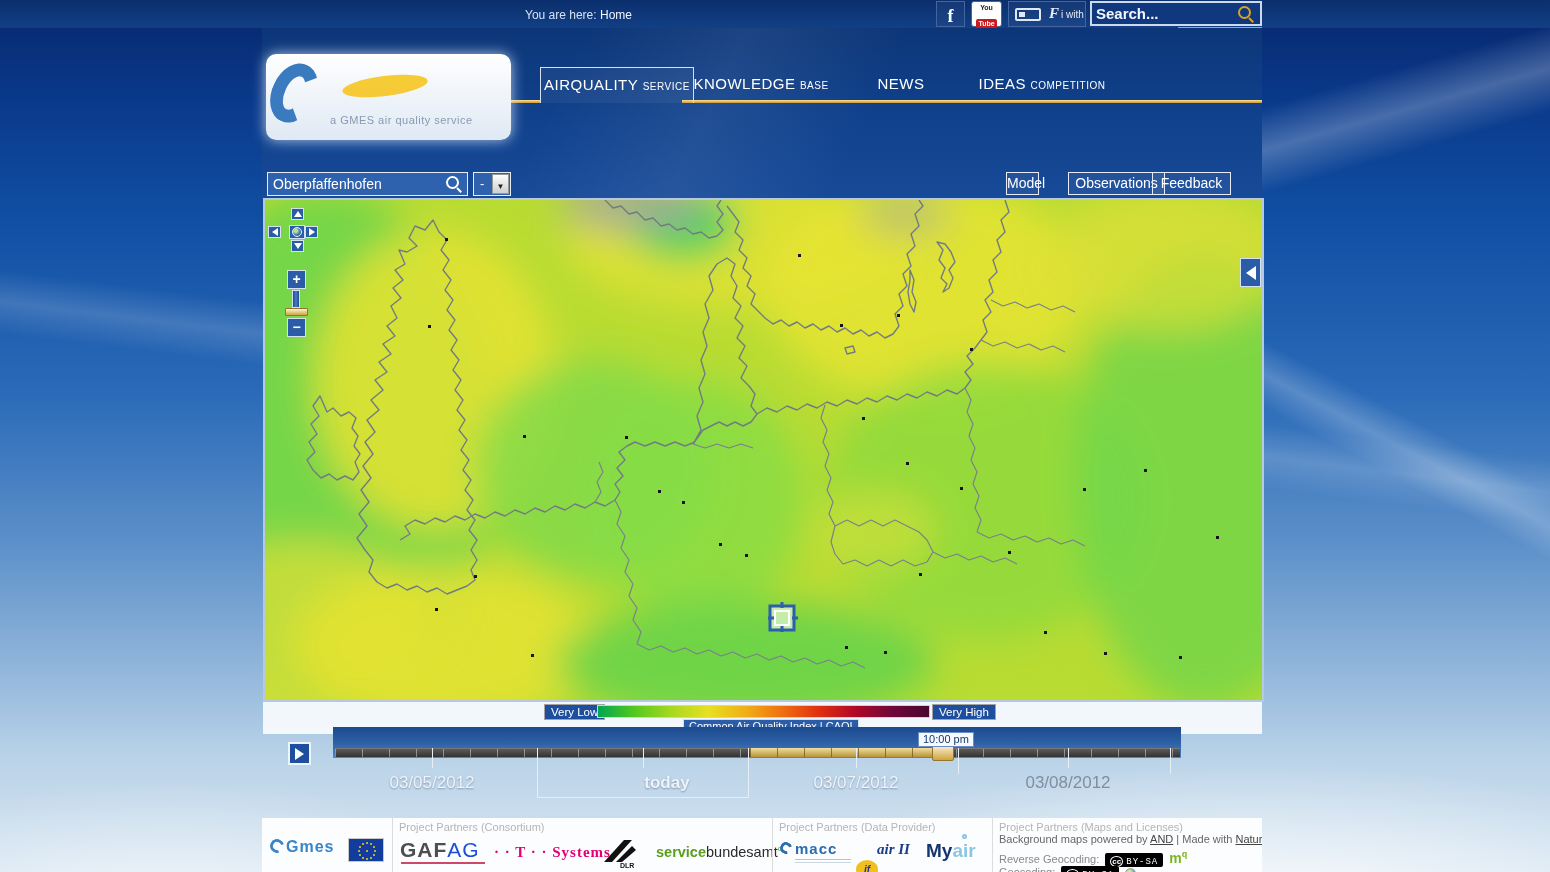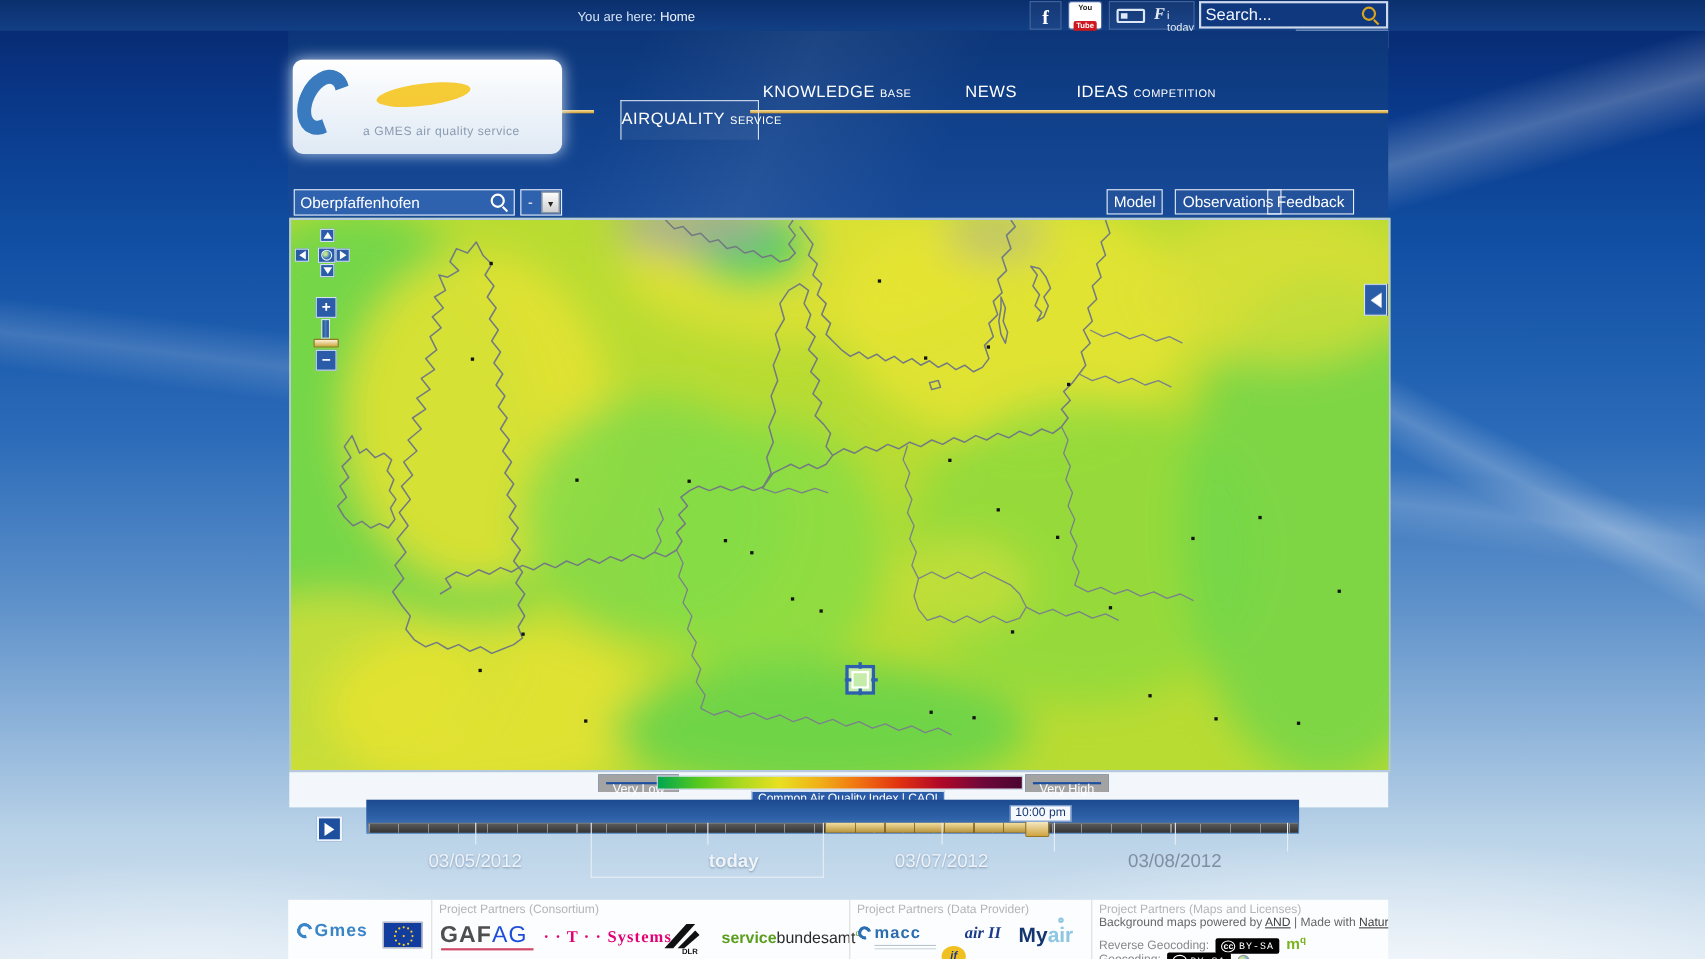--- a/index.html
+++ b/index.html
@@ -31,21 +31,21 @@
   .yt .you { display:block; font-size:7px; font-weight:bold; color:#222; line-height:8px; }
   .yt .tube { display:inline-block; font-size:7px; font-weight:bold; color:#fff; background:#cc181e; border-radius:2px; padding:0 2px; line-height:10px; }
   .like { left:1008px; width:78px; color:#e4ecf8; }
   .flagicon { position:absolute; left:6px; top:6px; width:26px; height:13px; border:2px solid #dfe8f5; border-radius:2px; }
   .flagicon i { position:absolute; left:2px; top:2px; width:6px; height:5px; background:#dfe8f5; }
   .like .f { position:absolute; left:40px; top:3px; font-family:"Liberation Serif",serif; font-style:italic; font-weight:bold; font-size:15px; }
   .like .ilike { position:absolute; left:52px; top:7px; font-size:10px; }
   .searchbox { position:absolute; left:1090px; top:1px; width:172px; height:25px;
         background:#10387e; border:2px solid #cdd9ec; }
   .searchbox input { position:absolute; left:4px; top:1px; width:135px; height:18px; background:transparent; border:none; outline:none;
-        color:#fff; font-weight:normal; font-size:15px; font-family:"Liberation Sans",sans-serif; }
+        color:#fff; font-weight:bold; font-size:15px; font-family:"Liberation Sans",sans-serif; }
   .searchbox input::placeholder { color:#f2f6fc; opacity:1; }
   .mag { position:absolute; display:inline-block; width:16px; height:16px; }
   .mag::before { content:""; position:absolute; left:0; top:0; width:9px; height:9px; border:2px solid currentColor; border-radius:50%; }
   .mag::after { content:""; position:absolute; left:11px; top:11px; width:6px; height:2px; background:currentColor; transform:rotate(45deg); transform-origin:left center; }
   .searchbox .mag { right:6px; left:auto; top:3px; color:#d8a41e; }
   .loginbtn { position:absolute; left:1178px; top:27px; width:84px; height:17px; background:#35609f;
         border:1px solid #8aa6d0; color:#e8f0fa; font-size:11px; text-align:center; line-height:15px; }
 
   
   .band { position:absolute; left:262px; top:28px; width:1000px; height:172px;
@@ -64,35 +64,35 @@
   .logotext .p1,.logotext .p3 { color:#1e4f9e; }
   .logotext .p2 { position:relative; color:#2e7bc0; z-index:1; }
   .airswoosh { position:absolute; left:76px; top:22px; width:86px; height:20px; background:#f5c520; border-radius:50%;
         transform:rotate(-7deg); opacity:.9; }
   .logosub { position:absolute; left:64px; top:60px; font-size:11px; color:#8a9ab2; letter-spacing:.5px; }
 
   .tab { position:absolute; top:67px; height:36px; color:#fff; text-align:center; line-height:34px; white-space:nowrap; }
   .tab .main { font-size:15px; letter-spacing:.5px; }
   .tab .sub { font-size:10px; letter-spacing:.5px; }
   .tab.active { border:1px solid #d4dff0; border-bottom:none; background:rgba(255,255,255,.05); }
-  .t1 { left:564px; width:126px;margin-top:24px; } .t2 { left:688px; width:146px; } .t3 { left:858px; width:86px; } .t4 { left:964px; width:156px; }
+  .t1 { left:540px; width:154px; } .t2 { left:688px; width:146px; } .t3 { left:858px; width:86px; } .t4 { left:964px; width:156px; }
 
   
   .locbox { position:absolute; left:267px; top:172px; width:201px; height:24px; background:#2f62ae; border:1px solid #e6edf8; }
   .locbox input { position:absolute; left:5px; top:2px; width:165px; height:18px; background:transparent; border:none; outline:none;
         color:#fff; font-size:14px; font-family:"Liberation Sans",sans-serif; }
   .locbox .mag { right:5px; left:auto; top:3px; color:#fff; }
   .layersel { position:absolute; left:473px; top:172px; width:38px; height:24px; background:#2f62ae; border:1px solid #e6edf8; }
   .layerval { position:absolute; left:6px; top:3px; color:#fff; font-size:13px; }
   .layerbtn { position:absolute; right:1px; top:1px; width:17px; height:20px; background:linear-gradient(180deg,#fdfdfd,#cfcfcf);
         border:1px solid #999; text-align:center; }
   .layerarrow { font-size:8px; color:#222; line-height:20px; }
   .mapbtn { position:absolute; top:172px; height:23px; background:rgba(255,255,255,.06); border:1px solid #e6edf8;
         color:#fff; font-size:14px; text-align:center; line-height:21px; }
-  .b-model { left:1006px; width:51px; } .b-obs { left:1068px; width:97px; } .b-feed { left:1152px; width:79px; }
+  .b-model { left:1006px; width:33px; } .b-obs { left:1068px; width:97px; } .b-feed { left:1152px; width:79px; }
 
   
   .mapframe { position:absolute; left:263px; top:198px; width:1001px; height:504px; border:2px solid #b6c9e0; background:#b9dc33; }
   .mapframe svg { display:block; }
   .panbtn { position:absolute; background:#2a5ca8; border:1px solid #d5e2f2; display:flex; align-items:center; justify-content:center; }
   .tri { width:0; height:0; }
   .tri-up { border-left:4px solid transparent; border-right:4px solid transparent; border-bottom:6px solid #fff; }
   .tri-down { border-left:4px solid transparent; border-right:4px solid transparent; border-top:6px solid #fff; }
   .tri-left { border-top:4px solid transparent; border-bottom:4px solid transparent; border-right:6px solid #fff; }
   .tri-right { border-top:4px solid transparent; border-bottom:4px solid transparent; border-left:6px solid #fff; }
@@ -100,21 +100,21 @@
         background:radial-gradient(circle at 35% 35%,#bfe08a 20%,#3a7bc0 55%,#1a4a8e); border:1px solid #eaf2fc; }
   .zbtn { position:absolute; background:#2a5ca8; border:1px solid #d5e2f2; color:#fff; font-weight:bold;
         text-align:center; font-size:14px; line-height:16px; }
   .ztrack { position:absolute; width:8px; background:linear-gradient(90deg,#1d4a90,#4a7cc0,#1d4a90); border:1px solid #d5e2f2; }
   .zhandle { position:absolute; background:linear-gradient(180deg,#fbf3d8,#cfa43e); border:1px solid #93762a; border-radius:1px; }
   .collapse { position:absolute; background:#2a5ca8; border:1px solid #d5e2f2; display:flex; align-items:center; justify-content:center; }
   .collapse .tri-left { border-top-width:7px; border-bottom-width:7px; border-right-width:10px; }
 
   
   .legend { position:absolute; left:263px; top:702px; width:999px; height:32px; background:rgba(247,250,253,.95); }
-  .lg-tag { position:absolute; top:2px; height:16px; background:#1d4f9e; border:7px solid #a3a3a3; color:#fff;
+  .lg-tag { position:absolute; top:2px; height:16px; background:#1d4f9e; border:1px solid #a3a3a3; color:#fff;
         font-size:11.5px; line-height:14px; padding:0 6px; }
   .lg-low { left:281px; } .lg-high { left:669px; }
   .lg-bar { position:absolute; left:334px; top:3px; width:333px; height:13px; border:1px solid #c8d4e0; }
   .lg-caqi { position:absolute; left:420px; top:17px; height:15px; background:#2a5ca8; border:1px solid #cfe0f0;
         color:#fff; font-size:11px; line-height:13px; padding:0 5px; }
 
   
   .playbtn { position:absolute; left:288px; top:742px; width:23px; height:23px; background:#1d4f9e; border:2px solid #eef4fc;
         display:flex; align-items:center; justify-content:center; }
   .playbtn .tri-right { border-top-width:6px; border-bottom-width:6px; border-left-width:9px; }
@@ -200,21 +200,21 @@
     <div class="soc fb"><span>f</span></div>
     <div class="soc yt">
       <span class="you">You</span>
       <span class="tube">Tube</span>
     </div>
     <div class="soc like">
       <span class="flagicon">
           <i></i>
         </span>
       <span class="f">F</span>
-      <span class="ilike">i today</span>
+      <span class="ilike">i with</span>
     </div>
     <div class="searchbox">
       <input type="text" placeholder="Search..." style="">
       <span class="mag"></span>
     </div>
   </div>
   <div class="loginbtn">Login</div>
 
   <div class="band"></div>
   <div class="band-streak"></div>

